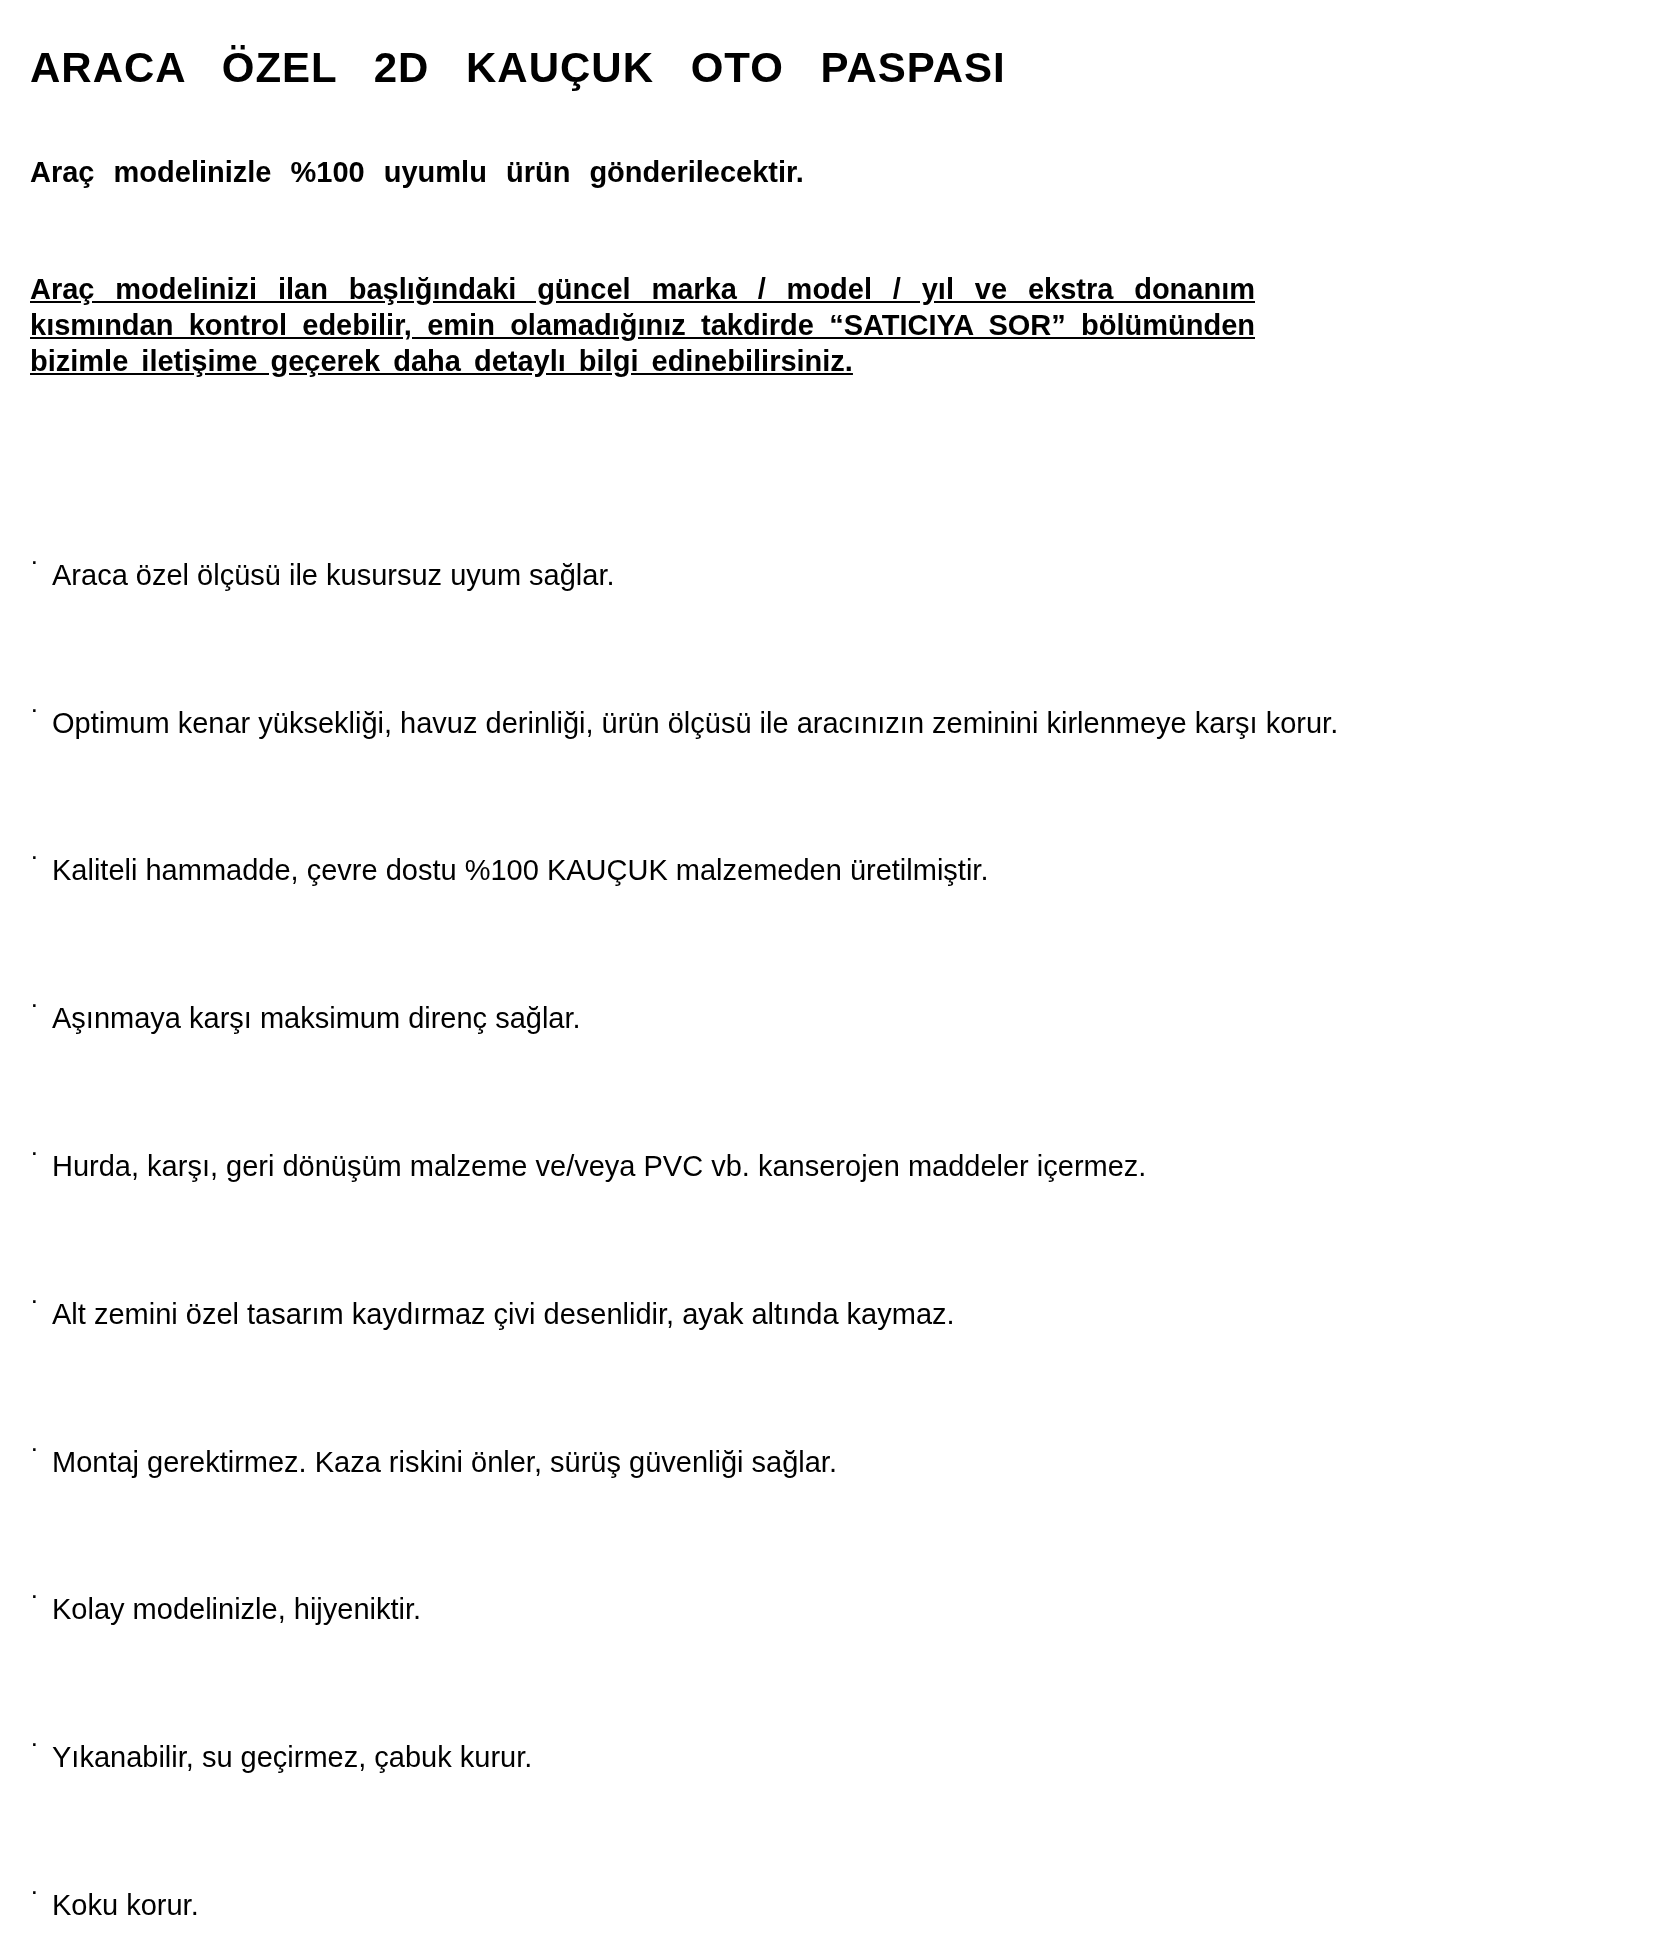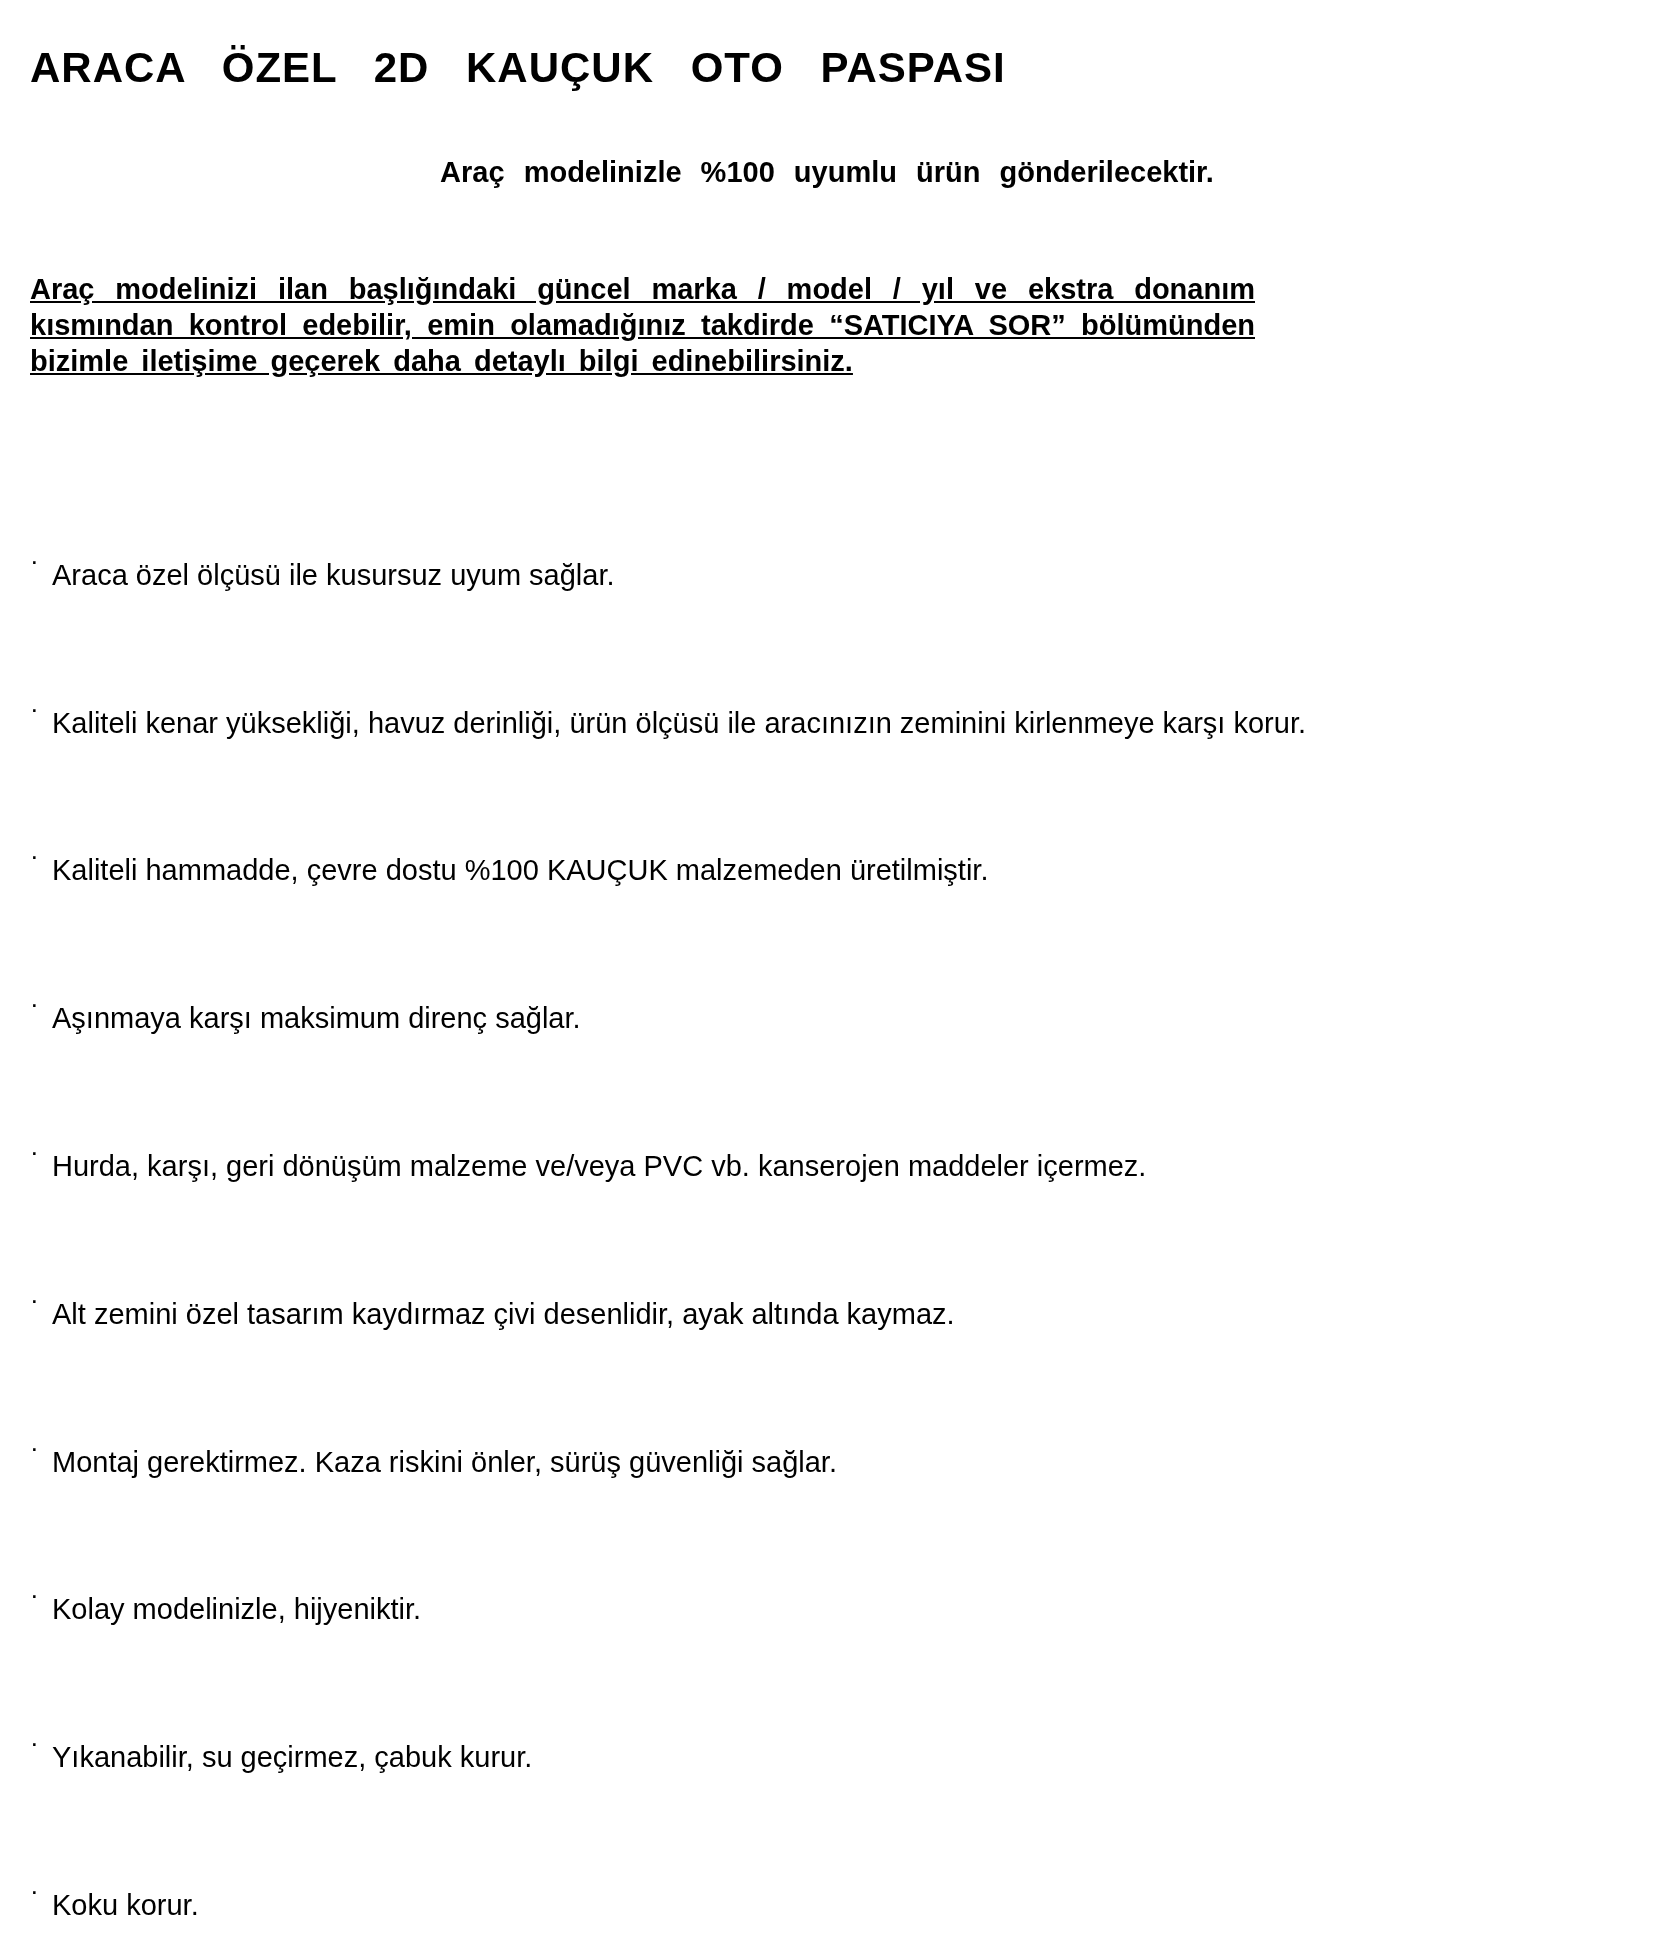--- a/index.html
+++ b/index.html
@@ -23,21 +23,20 @@
     word-spacing: 24px;
     margin: 12px 0 0 0;
     line-height: 1.1;
   }
   .lead {
     font-size: 29px;
     font-weight: bold;
     word-spacing: 11px;
     margin-top: 64px;
     line-height: 1.2;
-    text-align: center;
   }
   .paragraph {
     font-size: 29px;
     font-weight: bold;
     word-spacing: 5px;
     line-height: 1.24;
     text-align: justify;
     max-width: 1225px;
     margin-top: 82px;
     text-decoration: underline;
@@ -75,21 +74,21 @@
 
   <div class="bullets">
 
     <div class="bullet">
       <span class="marker">·</span>
       <span class="text">Araca özel ölçüsü ile kusursuz uyum sağlar.</span>
     </div>
 
     <div class="bullet">
       <span class="marker">·</span>
-      <span class="text">Kaliteli kenar yüksekliği, havuz derinliği, ürün ölçüsü ile aracınızın zeminini kirlenmeye karşı korur.</span>
+      <span class="text">Optimum kenar yüksekliği, havuz derinliği, ürün ölçüsü ile aracınızın zeminini kirlenmeye karşı korur.</span>
     </div>
 
     <div class="bullet">
       <span class="marker">·</span>
       <span class="text"><span>Kaliteli hammadde, çevre dostu </span><b>%100 KAUÇUK</b><span>  malzemeden üretilmiştir.</span></span>
     </div>
 
     <div class="bullet">
       <span class="marker">·</span>
       <span class="text">Aşınmaya karşı maksimum direnç sağlar.</span>

